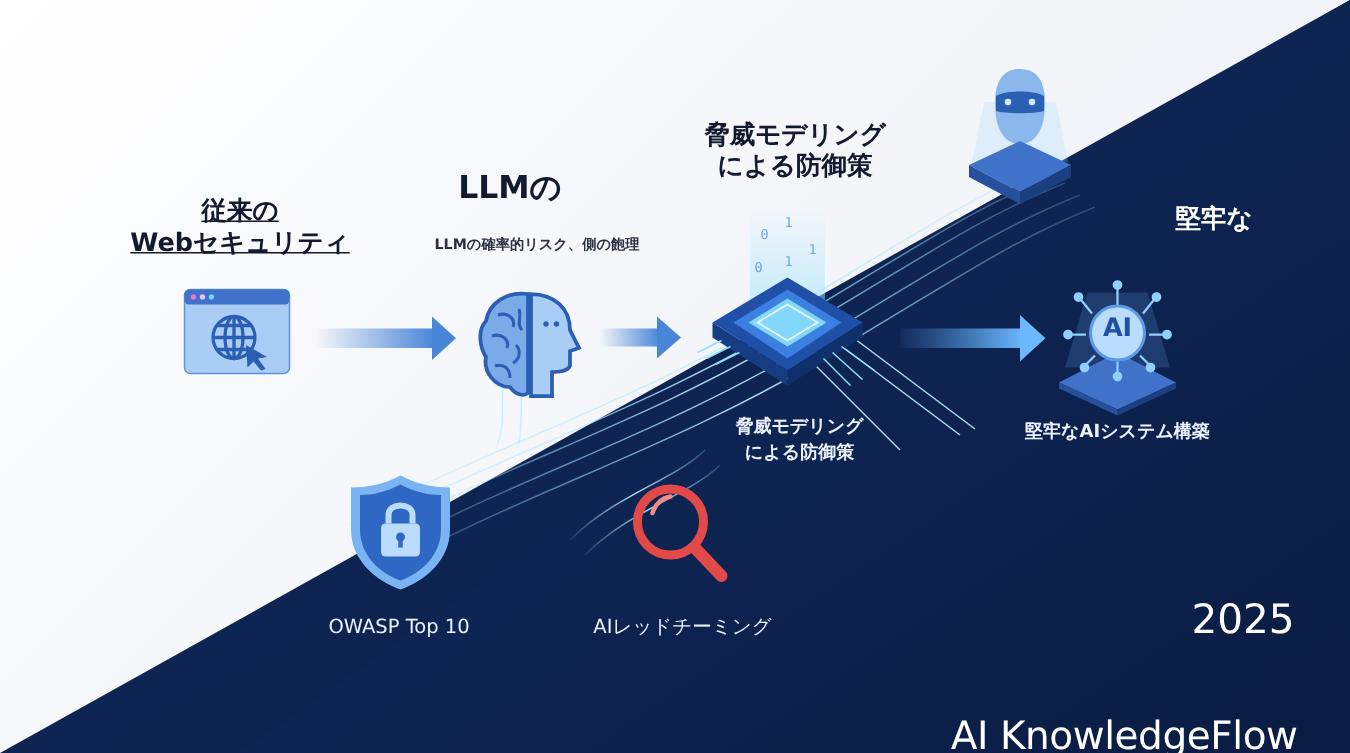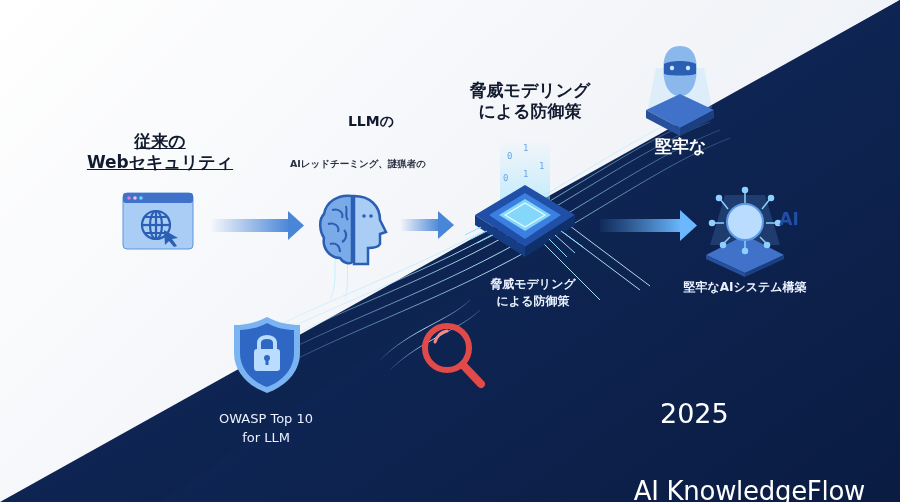--- a/index.html
+++ b/index.html
@@ -1,24 +1,24 @@
 <!DOCTYPE html>
 <html><head>
 <meta charset="utf-8">
 <style>
   html, body { margin: 0; padding: 0; }
   body { width: 900px; height: 502px; overflow: hidden; font-family: "DejaVu Sans", sans-serif; }
   .canvas { position: relative; width: 900px; height: 502px; overflow: hidden; background: linear-gradient(135deg, #ffffff 0%, #f3f5f9 50%, #e9edf4 100%); }
   .bg-dark { position: absolute; inset: 0; }
   .abs { position: absolute; }
   .title-dark { color: #111a2e; font-weight: bold; text-align: center; line-height: 1.22; }
-  .title-light { color: #ffffff; font-weight: bold; text-align: left; line-height: 1.22; }
+  .title-light { color: #ffffff; font-weight: bold; text-align: right; line-height: 1.22; }
   .desc-dark { color: #2a3142; font-size: 10px; text-align: center; line-height: 1.45; font-weight: bold; }
   .desc-light { color: #eaf1ff; font-size: 12px; text-align: center; line-height: 1.45; font-weight: bold; }
-  .brand-year { color: #ffffff; font-family: "DejaVu Sans", sans-serif; font-size: 27px; font-weight: normal; }
+  .brand-year { color: #ffffff; font-family: "DejaVu Sans", sans-serif; font-size: 27px; text-align: right; font-weight: normal; }
   .brand-name { color: #ffffff; font-family: "DejaVu Sans", sans-serif; font-size: 26px; text-align: right; font-weight: normal; letter-spacing: -0.3px; }
   svg { display: block; }
 </style>
 </head>
 <body>
 
 <div class="canvas">
 
   <svg class="bg-dark" width="900" height="502">
     <defs>
@@ -93,25 +93,25 @@
         <line x1="20" y1="33" x2="48" y2="33"></line>
         <line x1="34" y1="19" x2="34" y2="47"></line>
         <path d="M22 25 H46 M22 41 H46"></path>
       </g>
       <polygon points="42,38 56,46 50,47 55,54 52,55 47,49 43,53" fill="#2b5fb4"></polygon>
     </svg>
   </div>
   <div class="abs desc-dark" style="left:70px; top:265px; width:180px;">
   </div>
 
-  <div class="abs title-dark" style="left:281px; top:113px; width:180px; font-size:14px;">
+  <div class="abs title-dark" style="left:250px; top:113px; width:180px; font-size:21px;">
     <div>LLMの</div>
   </div>
   <div class="abs desc-dark" style="left:268px; top:157px; width:180px; font-size:9.5px;">
-    <div>AIレッドチーミング、謎猟者の</div>
+    <div>LLMの確率的リスク、側の飽理</div>
   </div>
   <div class="abs" style="left:318px; top:192px;">
     <svg width="72" height="76" viewBox="0 0 72 76">
       <path d="M34 4 C 20 2, 8 10, 6 22 C 0 28, 2 40, 6 46 C 4 56, 12 66, 22 66 C 26 72, 32 72, 34 70 Z" fill="#7aaae8" stroke="#2b5fb4" stroke-width="2.5"></path>
       <g fill="none" stroke="#2b5fb4" stroke-width="2">
         <path d="M14 18 C 20 16, 26 20, 24 26"></path>
         <path d="M10 32 C 16 30, 22 34, 20 40"></path>
         <path d="M26 38 C 30 42, 28 48, 24 50"></path>
         <path d="M12 52 C 18 50, 22 54, 22 60"></path>
         <path d="M28 14 C 30 20, 26 24, 30 28"></path>
@@ -192,45 +192,47 @@
           <circle cx="78" cy="38" r="2.5"></circle>
         <line x1="30" y1="52" x2="24" y2="58"></line>
           <circle cx="23" cy="60" r="2.5"></circle>
         <line x1="60" y1="52" x2="66" y2="58"></line>
           <circle cx="67" cy="60" r="2.5"></circle>
         <line x1="45" y1="56" x2="45" y2="64"></line>
           <circle cx="45" cy="66" r="2.5"></circle>
       </g>
       <circle cx="45" cy="37" r="18" fill="#b9dcff" stroke="#5b9ae8" stroke-width="2"></circle>
     </svg>
-    <div class="abs" style="left:27px; top:24px; width:36px; text-align:center; color:#1f4fa6; font-weight:bold; font-size:17px;margin-left:44px;">AI</div>
+    <div class="abs" style="left:27px; top:24px; width:36px; text-align:center; color:#1f4fa6; font-weight:bold; font-size:17px;">AI</div>
   </div>
   <div class="abs desc-light" style="left:660px; top:279px; width:170px;">
     <div>堅牢なAIシステム構築</div>
   </div>
 
   <div class="abs" style="left:232px; top:315px;">
     <svg width="70" height="80" viewBox="0 0 70 80">
       <path d="M35 2 C 24 8, 12 10, 2 10 L 2 38 C 2 58, 18 72, 35 78 C 52 72, 68 58, 68 38 L 68 10 C 58 10, 46 8, 35 2 Z" fill="#7ab4f2"></path>
       <path d="M35 8 C 26 13, 16 15, 8 15 L 8 38 C 8 55, 21 67, 35 72 C 49 67, 62 55, 62 38 L 62 15 C 54 15, 44 13, 35 8 Z" fill="#2f68c4"></path>
       <rect x="22" y="34" width="26" height="22" rx="3" fill="#b9dcff"></rect>
       <path d="M27 34 L 27 28 C 27 20, 43 20, 43 28 L 43 34" fill="none" stroke="#b9dcff" stroke-width="4"></path>
       <circle cx="35" cy="43" r="3" fill="#2f68c4"></circle>
       <rect x="33.5" y="44" width="3" height="6" fill="#2f68c4"></rect>
     </svg>
   </div>
   <div class="abs desc-light" style="left:201px; top:410px; width:130px; font-size:13px; font-weight:normal;">
     <div>OWASP Top 10</div>
-    <div>for LLM</div>
   </div>
 
   <div class="abs" style="left:415px; top:318px;">
     <svg width="80" height="80" viewBox="0 0 80 80">
       <circle cx="32" cy="30" r="22" fill="none" stroke="#e24a4a" stroke-width="6"></circle>
       <path d="M20 24 C 22 18, 26 14, 32 13" fill="none" stroke="#f28a8a" stroke-width="3" stroke-linecap="round"></path>
       <line x1="48" y1="47" x2="66" y2="66" stroke="#e24a4a" stroke-width="8" stroke-linecap="round"></line>
     </svg>
   </div>
+  <div class="abs desc-light" style="left:385px; top:410px; width:140px; font-size:13px; font-weight:normal;">
+    <div>AIレッドチーミング</div>
+  </div>
 
   <div class="abs brand-year" style="left:660px; top:398px; width:203px;">2025</div>
   <div class="abs brand-name" style="left:560px; top:432px; width:305px;margin-top:44px;">AI KnowledgeFlow</div>
 
 </div>
 
 </body></html>

